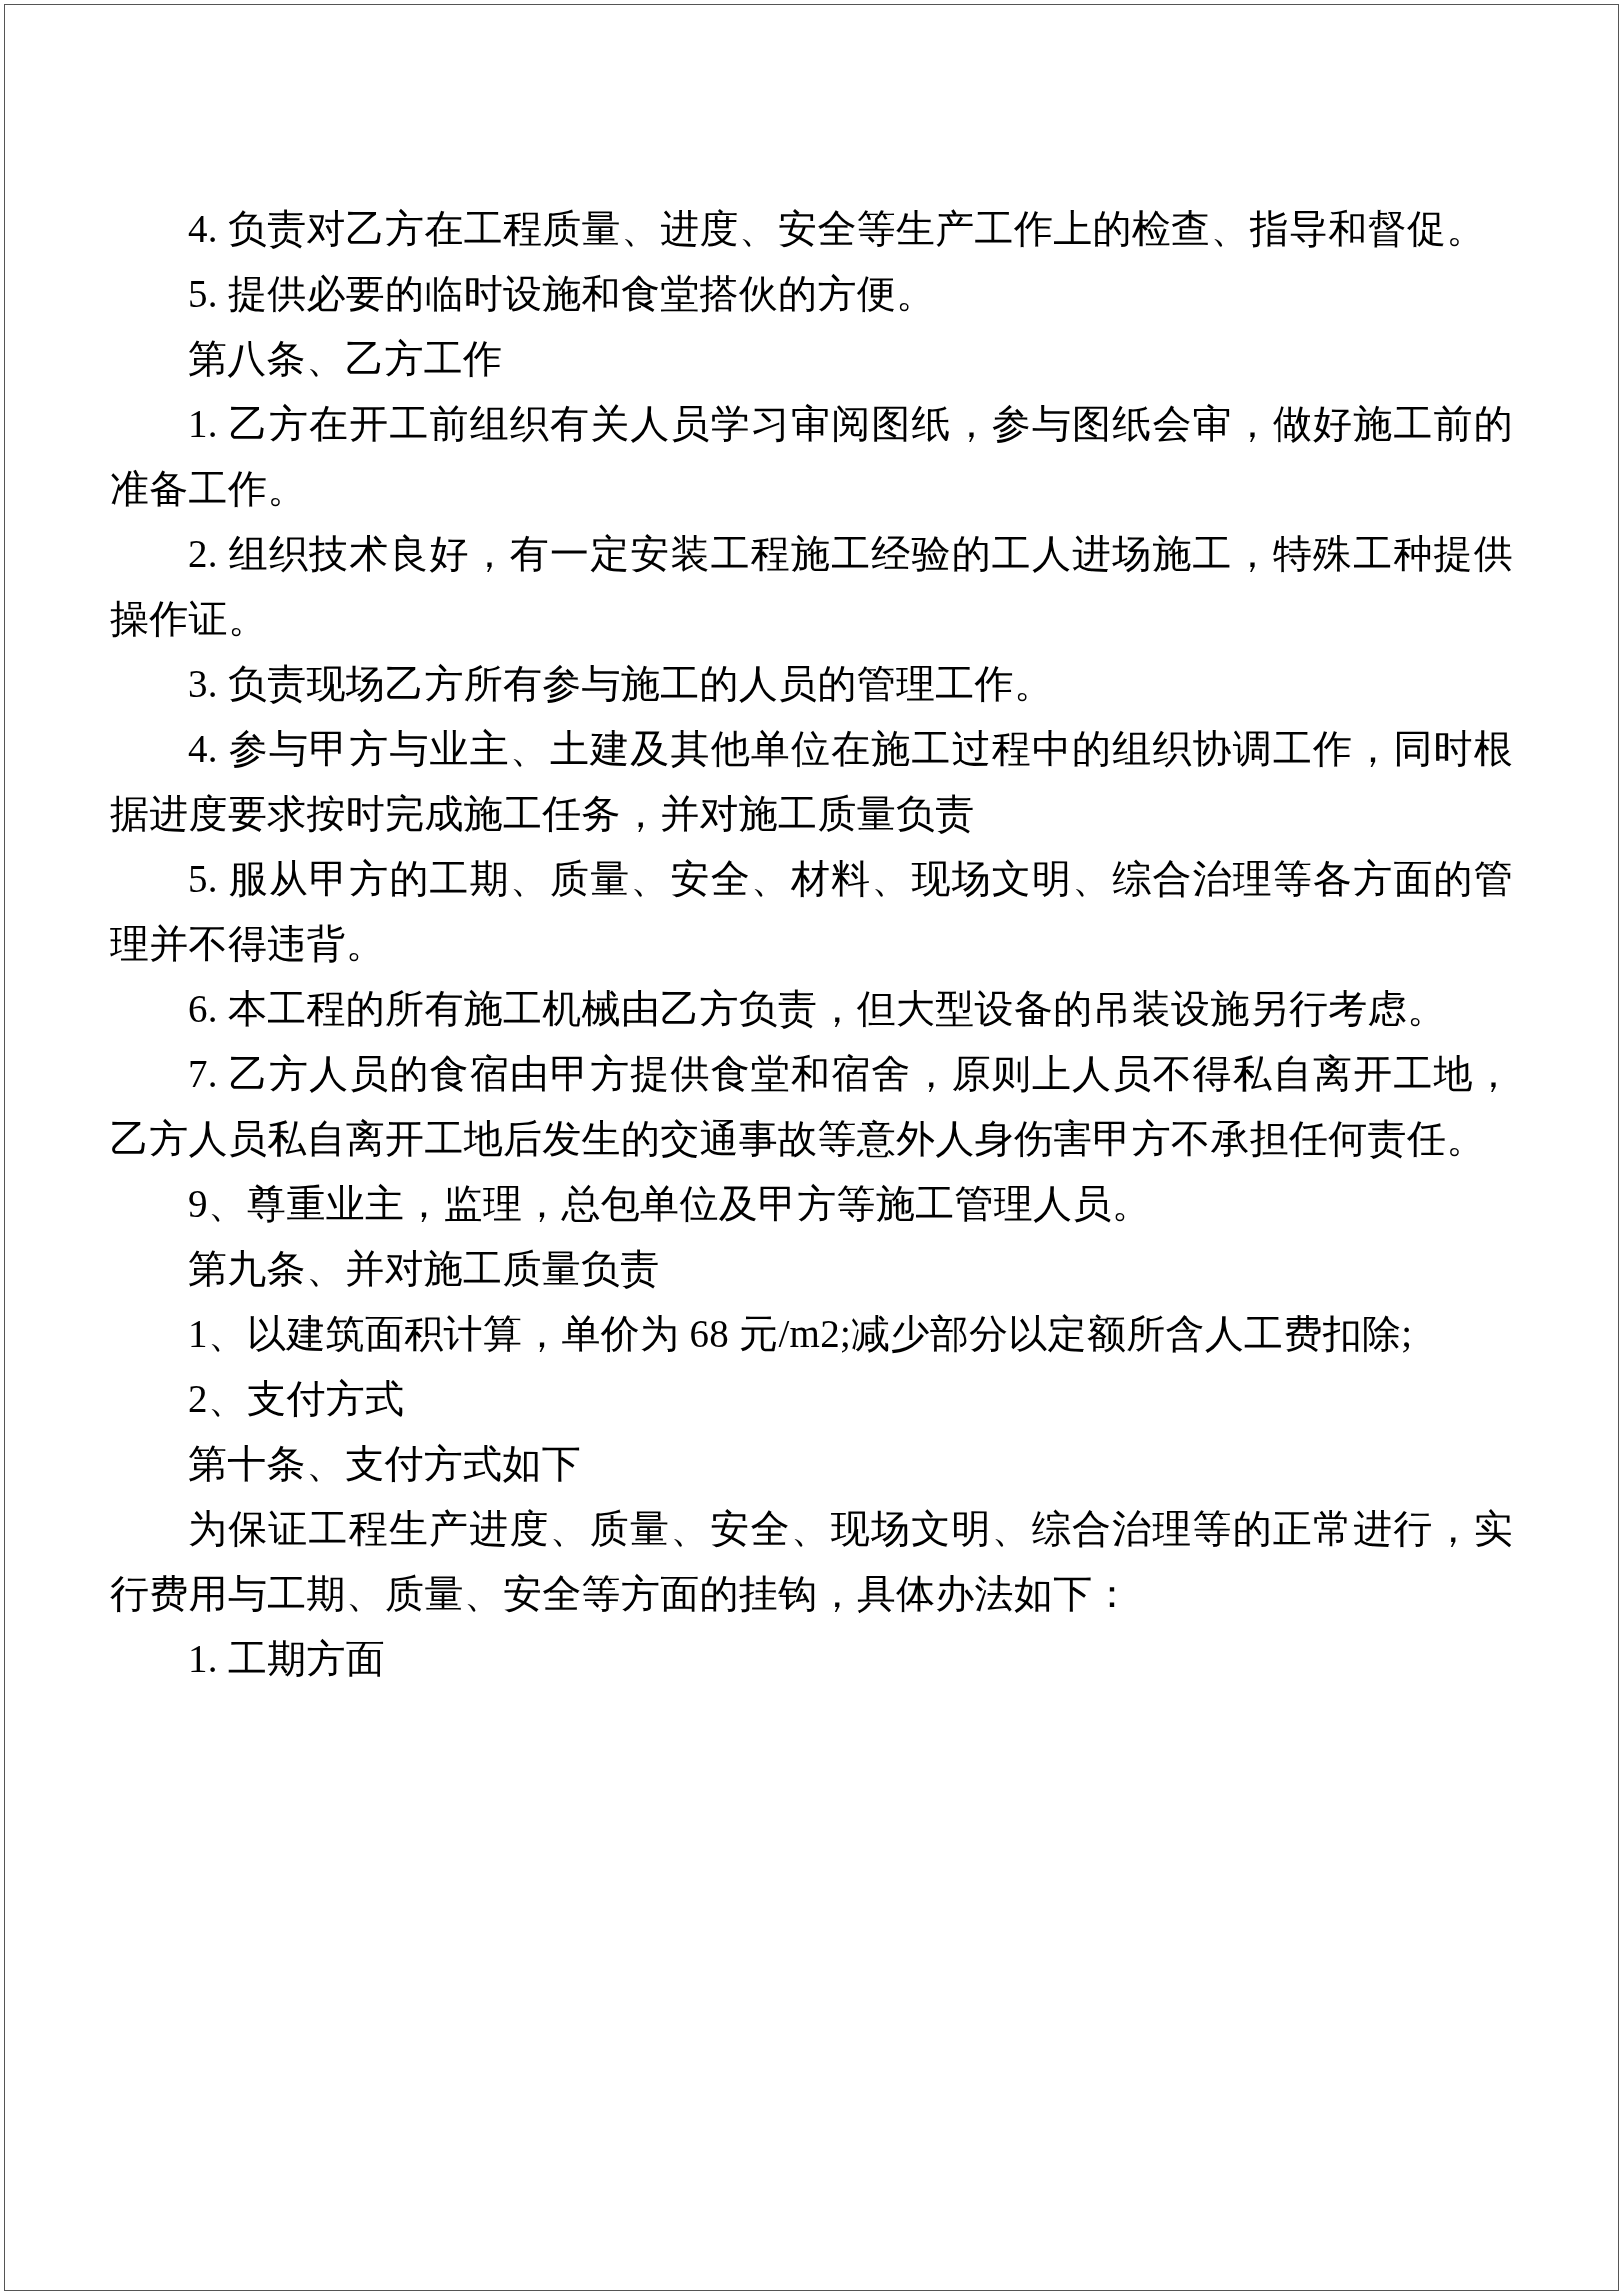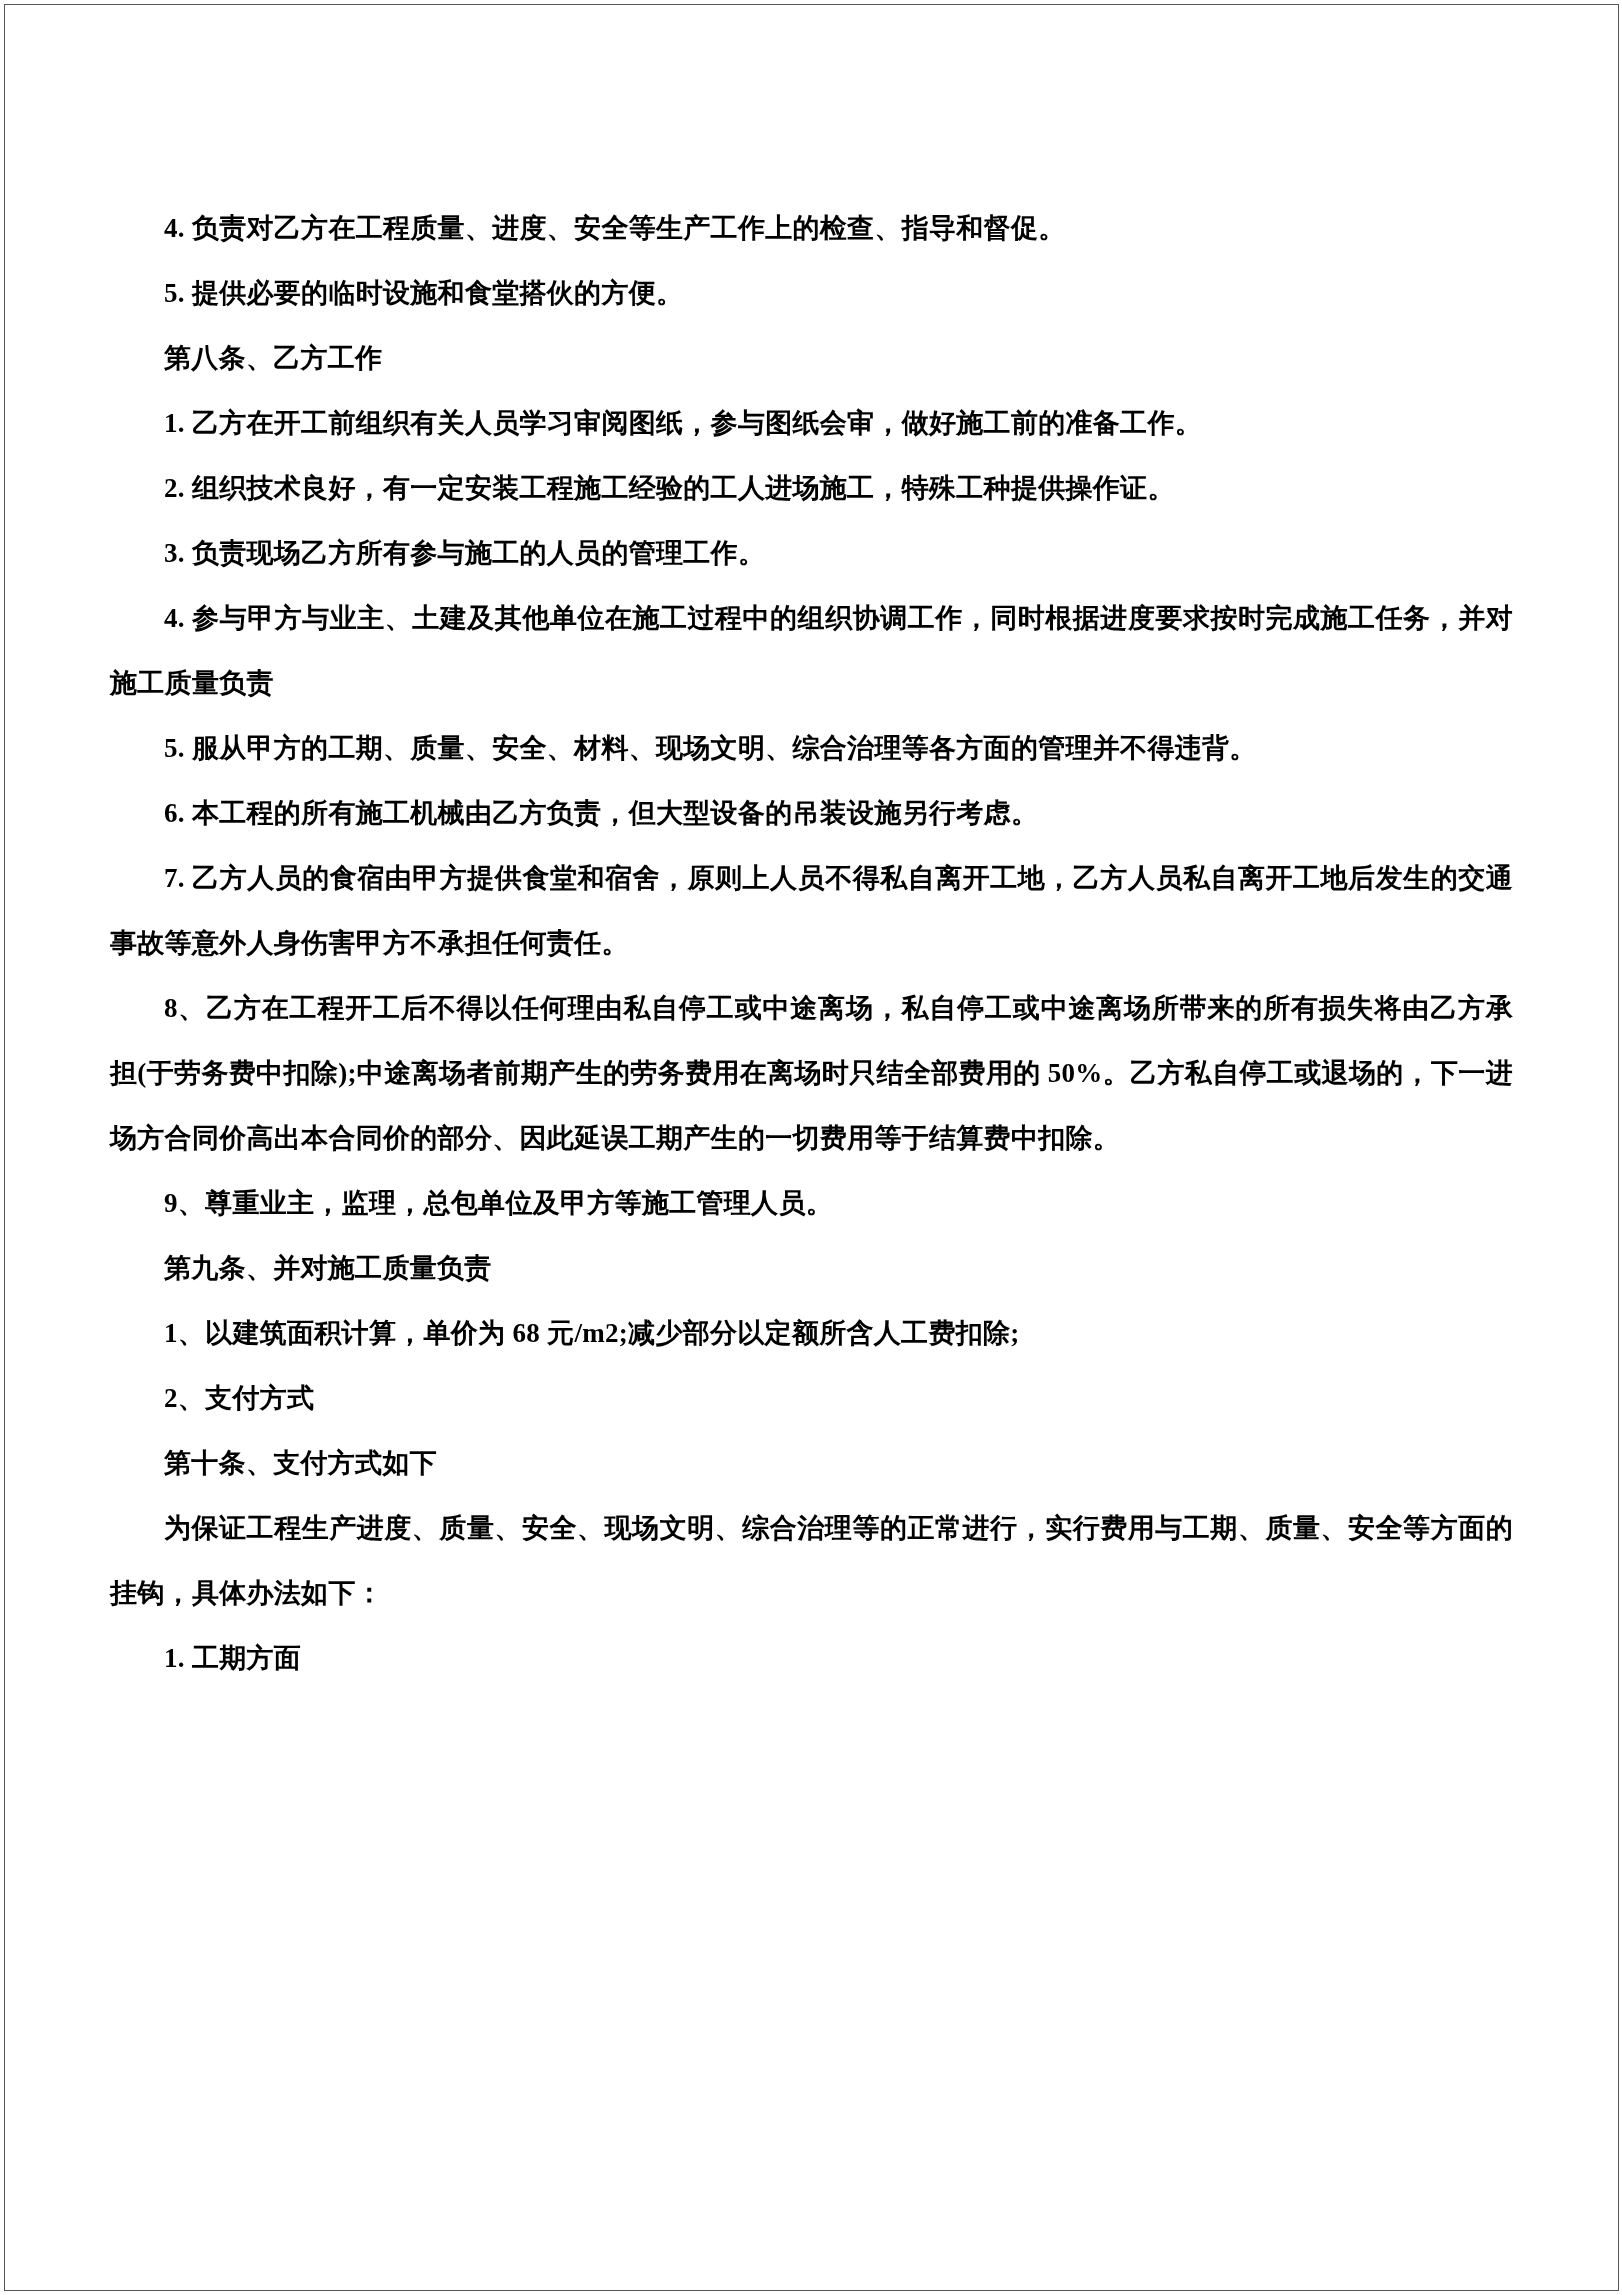--- a/index.html
+++ b/index.html
@@ -26,47 +26,45 @@
   }
   .content {
     position: absolute;
     left: 110px;
     top: 196px;
     width: 1403px;
   }
   .para {
     margin: 0;
     padding: 0;
-    font-size: 27px;
+    font-size: 39px;
     line-height: 65px;
     text-indent: 2em;
     text-align: justify;
     letter-spacing: 0.3px;
     word-break: break-all;
-    font-weight: bold;
   }
 </style>
 </head>
 <body>
 
 <div class="page-frame"></div>
 
 <div class="content">
 
 <p class="para">4. 负责对乙方在工程质量、进度、安全等生产工作上的检查、指导和督促。</p>
     <p class="para">5. 提供必要的临时设施和食堂搭伙的方便。</p>
     <p class="para">第八条、乙方工作</p>
     <p class="para">1. 乙方在开工前组织有关人员学习审阅图纸，参与图纸会审，做好施工前的准备工作。</p>
     <p class="para">2. 组织技术良好，有一定安装工程施工经验的工人进场施工，特殊工种提供操作证。</p>
     <p class="para">3. 负责现场乙方所有参与施工的人员的管理工作。</p>
     <p class="para">4. 参与甲方与业主、土建及其他单位在施工过程中的组织协调工作，同时根据进度要求按时完成施工任务，并对施工质量负责</p>
     <p class="para">5. 服从甲方的工期、质量、安全、材料、现场文明、综合治理等各方面的管理并不得违背。</p>
     <p class="para">6. 本工程的所有施工机械由乙方负责，但大型设备的吊装设施另行考虑。</p>
     <p class="para">7. 乙方人员的食宿由甲方提供食堂和宿舍，原则上人员不得私自离开工地，乙方人员私自离开工地后发生的交通事故等意外人身伤害甲方不承担任何责任。</p>
-    <p class="para">8、乙方在工程开工后不得以任何理由私自停工或中途离场，私自停工或中途离场所带来的所有损失将由乙方承担(于劳务费中扣除);中途离场者前期产生的劳务费用在离场时只结全部费用的 50%。乙方私自停工或退场的，下一进场方合同价高出本合同价的部分、因此延误工期产生的一切费用等于结算费中扣除。</p>
     <p class="para">9、尊重业主，监理，总包单位及甲方等施工管理人员。</p>
     <p class="para">第九条、并对施工质量负责</p>
     <p class="para">1、以建筑面积计算，单价为 68 元/m2;减少部分以定额所含人工费扣除;</p>
     <p class="para">2、支付方式</p>
     <p class="para">第十条、支付方式如下</p>
     <p class="para">为保证工程生产进度、质量、安全、现场文明、综合治理等的正常进行，实行费用与工期、质量、安全等方面的挂钩，具体办法如下：</p>
     <p class="para">1. 工期方面</p>
   </div>
 
 

